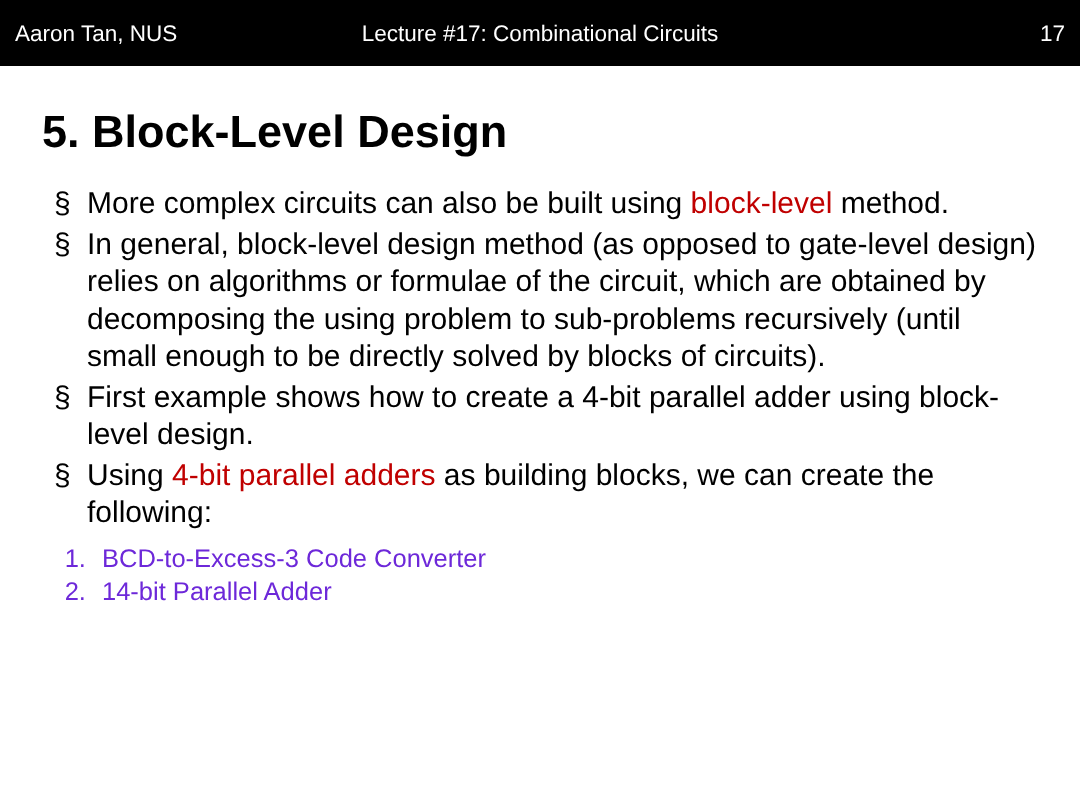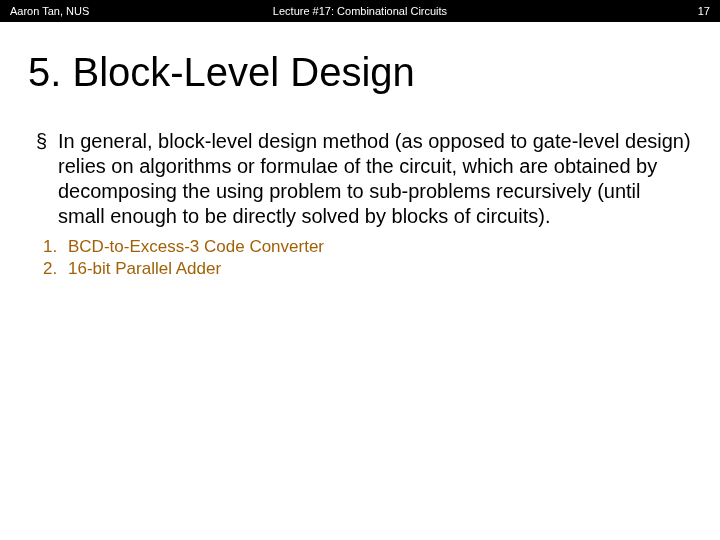--- a/index.html
+++ b/index.html
@@ -10,22 +10,22 @@
     font-family: Arial, Helvetica, sans-serif;
     background: #ffffff;
     overflow: hidden;
   }
   .header {
     background: #000000;
     color: #ffffff;
     height: 22px;
     display: flex;
     align-items: center;
-    font-size: 11px;
-    padding: 0 10px;
+    font-size: 15px;
+    padding: 11px 10px;
     position: relative;
   }
   .header-left {
     flex: 0 0 auto;
   }
   .header-center {
     position: absolute;
     left: 0;
     right: 0;
     text-align: center;
@@ -34,23 +34,23 @@
     margin-left: auto;
     flex: 0 0 auto;
     position: relative;
     z-index: 1;
     text-align: center;
   }
   .content {
     padding: 10px 28px 0 28px;
   }
   .title {
-    font-size: 40px;
-    font-weight: normal;
-    margin: 18px 0 34px 0;
+    font-size: 30px;
+    font-weight: bold;
+    margin: 18px 0 18px 0;
     color: #000000;
   }
   ul.bullets {
     list-style: none;
     padding: 0;
     margin: 0 0 0 8px;
   }
   ul.bullets > li {
     position: relative;
     padding-left: 22px;
@@ -67,42 +67,51 @@
     color: #000000;
     font-size: 20px;
   }
   .highlight {
     color: #c00000;
   }
   ol.sublist {
     margin: 8px 0 0 34px;
     padding: 0;
     font-size: 17px;
-    color: #a16207;
+    color: #6d28d9;
   }
   ol.sublist li {
     margin-bottom: 2px;
     padding-left: 6px;
   }
 </style>
 </head>
 <body>
 
 <div class="header">
   <div class="header-left">Aaron Tan, NUS</div>
   <div class="header-center">Lecture #17: Combinational Circuits</div>
   <div class="header-right">17</div>
 </div>
 
 <div class="content">
   <h1 class="title">5. Block-Level Design</h1>
 
   <ul class="bullets">
     <li>
+      <span>More complex circuits can also be built using </span><span class="highlight">block-level</span><span> method.</span>
+    </li>
+    <li>
       <span>In general, block-level design method (as opposed to gate-level design) relies on algorithms or formulae of the circuit, which are obtained by decomposing the using problem to sub-problems recursively (until small enough to be directly solved by blocks of circuits).</span><span class="highlight"></span><span></span>
+    </li>
+    <li>
+      <span>First example shows how to create a 4-bit parallel adder using block-level design.</span><span class="highlight"></span><span></span>
+    </li>
+    <li>
+      <span>Using </span><span class="highlight">4-bit parallel adders</span><span> as building blocks, we can create the following:</span>
     </li>
   </ul>
 
   <ol class="sublist">
     <li>BCD-to-Excess-3 Code Converter</li>
-    <li>16-bit Parallel Adder</li>
+    <li>14-bit Parallel Adder</li>
   </ol>
 </div>
 
 </body></html>

